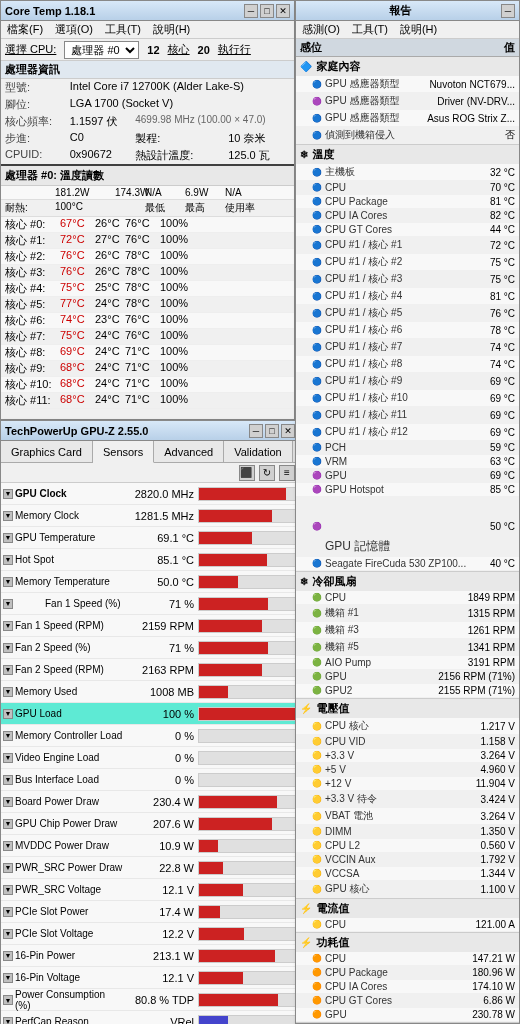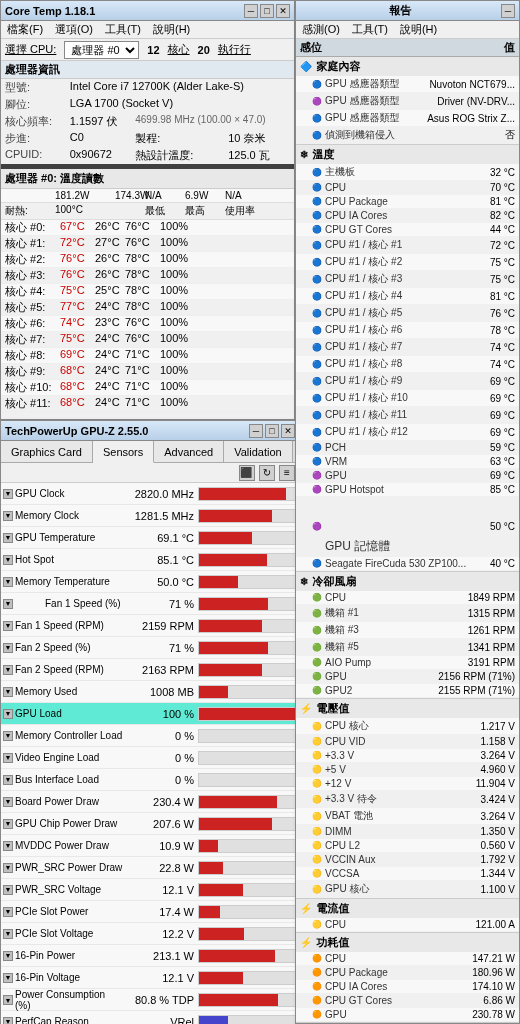--- a/index.html
+++ b/index.html
@@ -320,21 +320,21 @@
     </tr>
     <tr>
       <td>CPUID:</td>
       <td>0x90672</td>
       <td>熱設計溫度:</td>
       <td>125.0 瓦</td>
     </tr>
   </tbody>
     </table>
 
-  <div style="padding: 2px 4px; font-size:11px; font-weight:bold; background:#e8e8e8; border-bottom:1px solid #ccc; border-top:5px solid #404040;">處理器 #0: 溫度讀數</div>
+  <div style="padding: 2px 4px; font-size:11px; font-weight:bold; background:#e8e8e8; border-bottom:1px solid #ccc; border-top:2px solid #404040;">處理器 #0: 溫度讀數</div>
 
   <div style="display:grid; grid-template-columns:50px 60px 30px 40px 40px 40px; font-size:10px; padding:1px 4px; background:#f8f8f8; border-bottom:1px solid #ddd;">
     <span></span>
     <span>181.2W</span>
     <span>174.3W</span>
     <span>N/A</span>
     <span>6.9W</span>
     <span>N/A</span>
   </div>
   <div style="display:grid; grid-template-columns:50px 60px 30px 40px 40px 40px; font-size:10px; padding:1px 4px; border-bottom:1px solid #ddd;">
@@ -451,21 +451,21 @@
   </div>
   <div class="gpuz-toolbar">
     <div class="gpuz-toolbar-icon">⬛</div>
     <div class="gpuz-toolbar-icon">↻</div>
     <div class="gpuz-toolbar-icon">≡</div>
   </div>
   <div id="gpuz-sensors-container" style="overflow:hidden;">
   <div class="sensor-row" style="background: rgb(248, 248, 248);">
     <div class="sensor-name">
       <div class="sensor-dropdown">▼</div>
-      <span style="font-size:10px;">GPU Clock</span>
+      <span style="font-size:10px;font-weight:bold;">GPU Clock</span>
     </div>
     <div class="sensor-value">2820.0 MHz</div>
     <div class="sensor-bar-container">
       <div style="height:100%;width:90%;background:#cc2222;"></div>
     </div>
   </div>
       <div class="sensor-row">
     <div class="sensor-name">
       <div class="sensor-dropdown">▼</div>
       <span style="font-size:10px;">Memory Clock</span>

